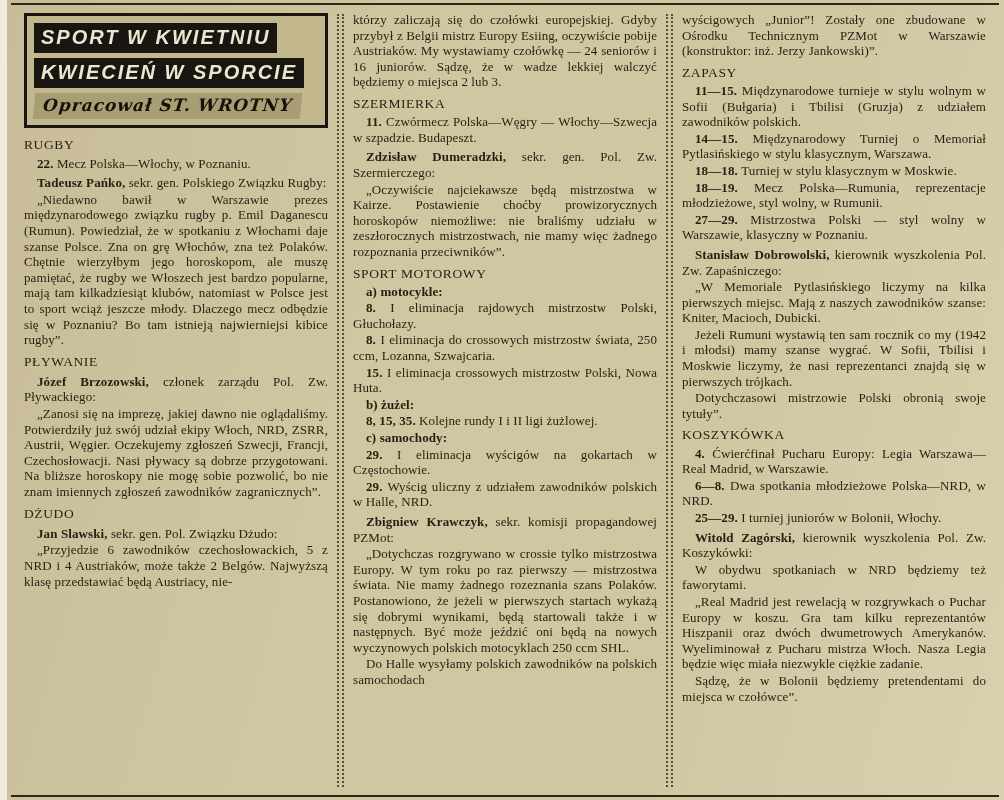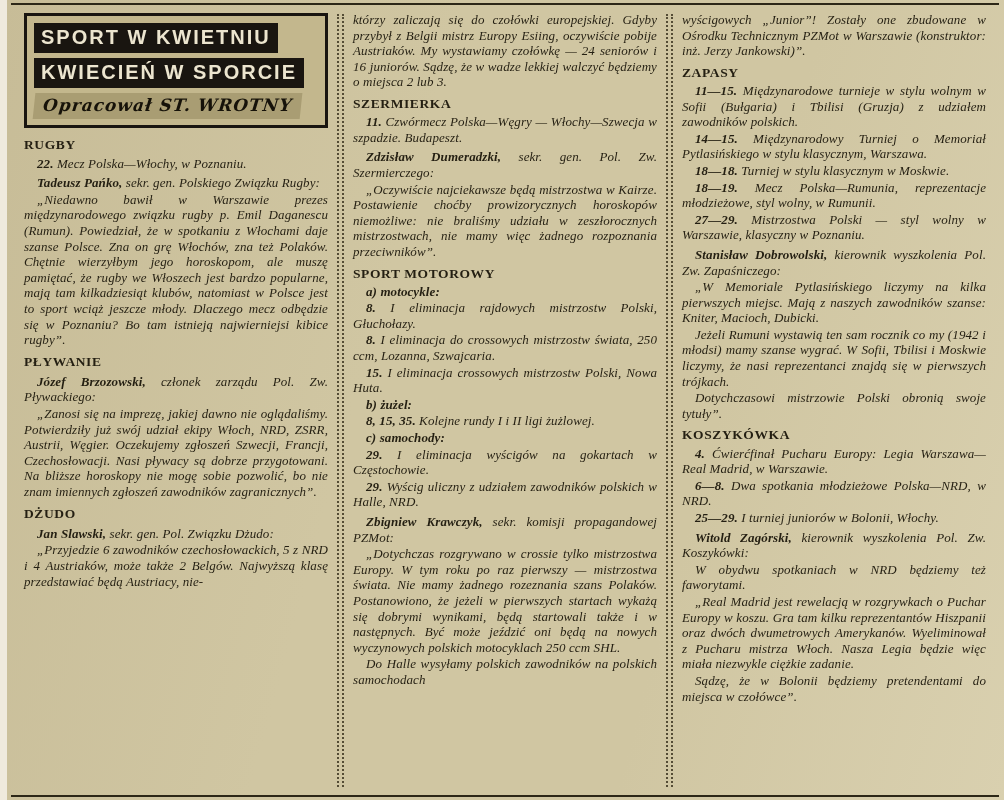--- a/index.html
+++ b/index.html
@@ -23,41 +23,41 @@
     width:7px; margin:2px 0;
     border-left:2px dotted #544c35;
     border-right:2px dotted #544c35;
   }
 
   
   .masthead {
     border:3px solid #191510; background:#c3b78d;
     padding:7px 7px 6px; margin:1px 0 9px;
   }
-  .mast-row { margin-bottom:5px; line-height:0; }
+  .mast-row { margin-bottom:5px; line-height:0;font-style:italic; }
   .mast-line {
     display:inline-block; background:#191510; color:#ece5cf;
     font-family:"Liberation Sans", sans-serif; font-weight:700;
     font-size:20px; line-height:1.1; letter-spacing:2px;
     padding:3px 7px 5px; white-space:nowrap;
   }
   .byline-row { margin-top:3px; line-height:0; }
   .byline {
     display:inline-block; background:#a99d73; color:#161209;
     font-family:"DejaVu Serif", serif; font-style:italic; font-weight:700;
     font-size:17px; line-height:1.2; letter-spacing:1px;
     padding:2px 9px 4px; transform:skewX(-6deg);
   }
 
   
   .blocks { font-size:13px; line-height:1.2; letter-spacing:0.1px; }
-  .blocks p { text-align:justify; text-indent:13px; margin:0 0 1px;font-style:italic; }
+  .blocks p { text-align:justify; text-indent:13px; margin:0 0 1px; }
   .blocks p.cont { text-indent:0; }
   .blocks h3.heading {
-    font-size:13.5px; font-weight:700; letter-spacing:0.6px;
+    font-size:13.5px; font-weight:400; letter-spacing:0.6px;
     margin:6px 0 2px; font-family:"Liberation Serif", serif;
   }
   .blocks p.sub { font-weight:700; margin-top:1px; }
   .blocks p.speaker { margin-top:4px; }
   .blocks .lead { font-weight:700; }
 </style>
 <title>SPORT W KWIETNIU</title></head>
 <body>
 
 <div class="page">

